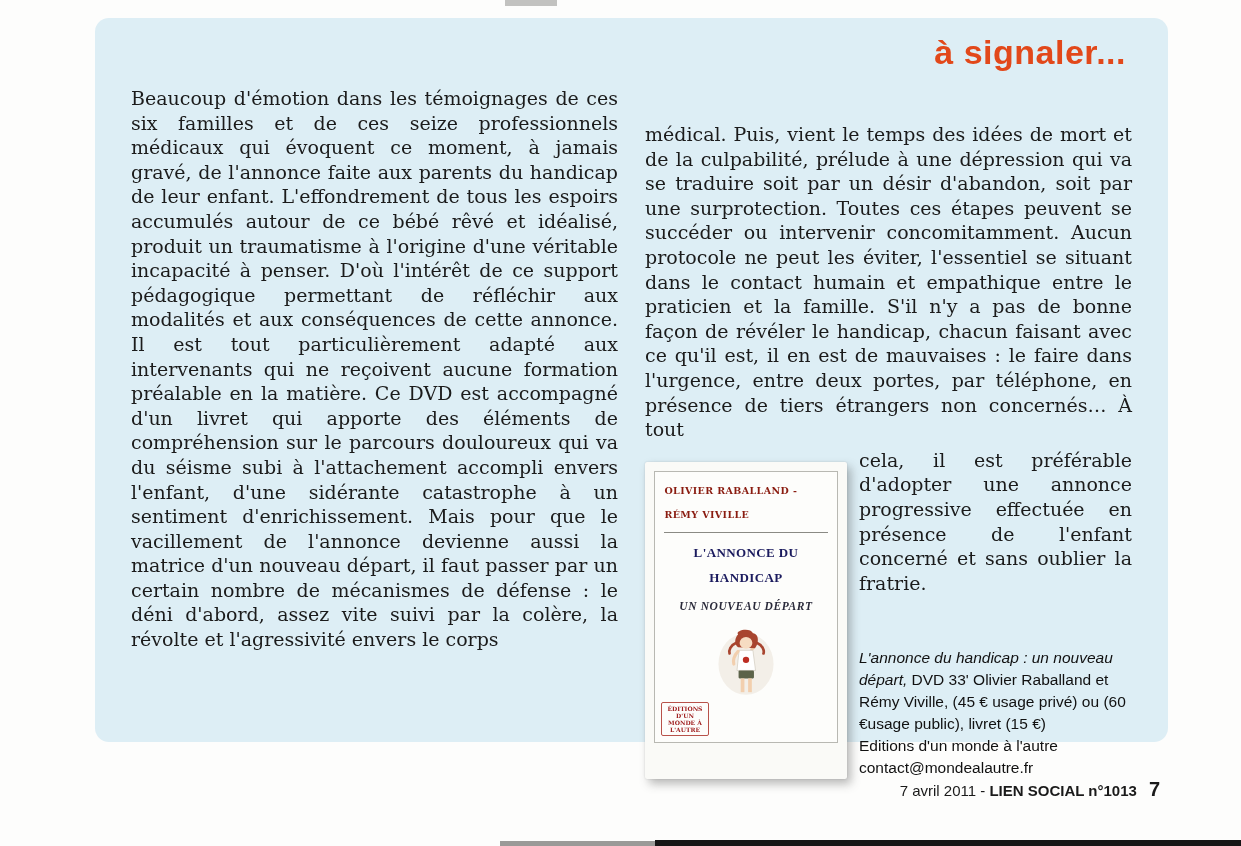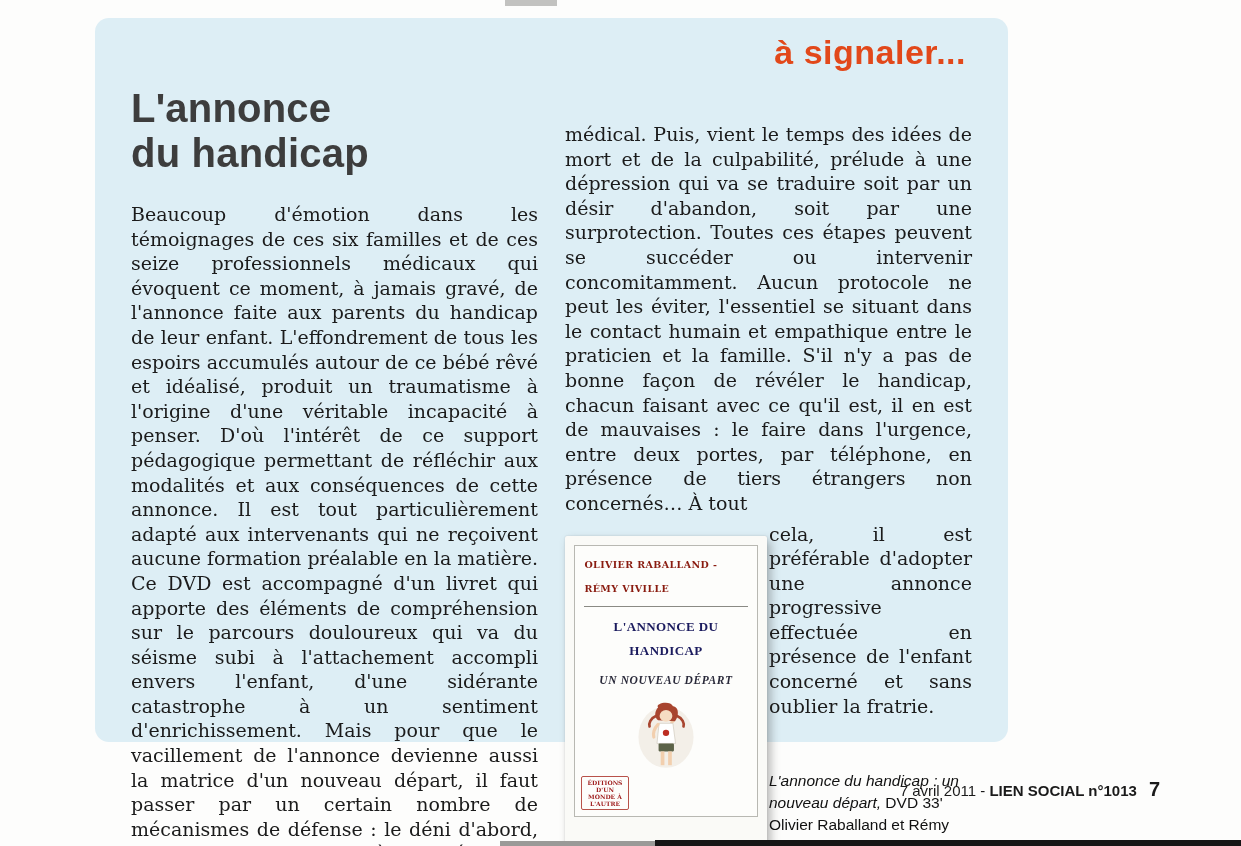--- a/index.html
+++ b/index.html
@@ -2,21 +2,21 @@
 <html lang="fr"><head>
 <meta charset="utf-8">
 <style>
   html,body{margin:0;padding:0;}
   body{
     width:1241px;height:846px;position:relative;overflow:hidden;
     background:#fdfdfc;
     font-family:"Liberation Sans",sans-serif;
   }
   .article-box{
-    position:absolute;left:95px;top:18px;width:913px;height:724px;
+    position:absolute;left:95px;top:18px;width:1073px;height:724px;
     background:#ddeef5;border-radius:14px;
     box-sizing:border-box;padding:14px 36px 20px 36px;
   }
   .flag{
     text-align:right;
     font-size:34px;line-height:40px;font-weight:bold;
     color:#e2481a;letter-spacing:0.5px;
     padding-right:6px;
   }
   .columns{display:flex;gap:27px;margin-top:14px;}
@@ -68,21 +68,21 @@
     font-size:12px;font-weight:bold;color:#23233a;letter-spacing:1.5px;
     text-align:center;border-top:1px solid #9a9a94;
     padding-top:5px;width:86%;
   }
   .dvd-bottom{width:100%;margin-top:auto;display:flex;}
   .dvd-publisher{
     width:44px;font-size:6px;line-height:7px;font-weight:bold;
     color:#a02020;text-align:center;text-transform:uppercase;
     border:1px solid #b8524a;padding:2px 1px;border-radius:2px;
   }
-  .media-text{flex:1;margin-left:2px;}
+  .media-text{flex:1;margin-left:12px;}
   .caption{
     margin-top:52px;
     font-family:"Liberation Sans",sans-serif;
     font-size:15.5px;line-height:22px;color:#111;text-align:left;
   }
   .caption-title{font-weight:normal;font-style:italic;text-align:right;}
   .caption-line{display:block;}
   .page-footer{
     position:absolute;right:81px;top:778px;
     font-size:15px;color:#1a1a1a;white-space:nowrap;
@@ -98,24 +98,20 @@
 
 <div class="scan-top"></div>
 
 <div class="article-box">
 
   <div class="flag">à signaler...</div>
 
   <div class="columns">
 
     <div class="col col-left">
-      <h1 class="article-title">
-        <span class="caption-line">L'annonce</span>
-        <span class="caption-line">du handicap</span>
-      </h1>
       <p class="par" lang="fr">Beaucoup d'émotion dans les témoignages de ces six familles et de ces seize professionnels médicaux qui évoquent ce moment, à jamais gravé, de l'annonce faite aux parents du handicap de leur enfant. L'effondrement de tous les espoirs accumulés autour de ce bébé rêvé et idéalisé, produit un traumatisme à l'origine d'une véritable incapacité à penser. D'où l'intérêt de ce support pédagogique permettant de réfléchir aux modalités et aux conséquences de cette annonce. Il est tout particulièrement adapté aux intervenants qui ne reçoivent aucune formation préalable en la matière. Ce DVD est accompagné d'un livret qui apporte des éléments de compréhension sur le parcours douloureux qui va du séisme subi à l'attachement accompli envers l'enfant, d'une sidérante catastrophe à un sentiment d'enrichissement. Mais pour que le vacillement de l'annonce devienne aussi la matrice d'un nouveau départ, il faut passer par un certain nombre de mécanismes de défense : le déni d'abord, assez vite suivi par la colère, la révolte et l'agressivité envers le corps</p>
     </div>
 
     <div class="col col-right">
       <p class="par" lang="fr">médical. Puis, vient le temps des idées de mort et de la culpabilité, prélude à une dépression qui va se traduire soit par un désir d'abandon, soit par une surprotection. Toutes ces étapes peuvent se succéder ou intervenir concomitamment. Aucun protocole ne peut les éviter, l'essentiel se situant dans le contact humain et empathique entre le praticien et la famille. S'il n'y a pas de bonne façon de révéler le handicap, chacun faisant avec ce qu'il est, il en est de mauvaises : le faire dans l'urgence, entre deux portes, par téléphone, en présence de tiers étrangers non concernés… À tout</p>
 
       <div class="media-row">
 
         <div class="dvd-photo">
           <div class="dvd-cover">

